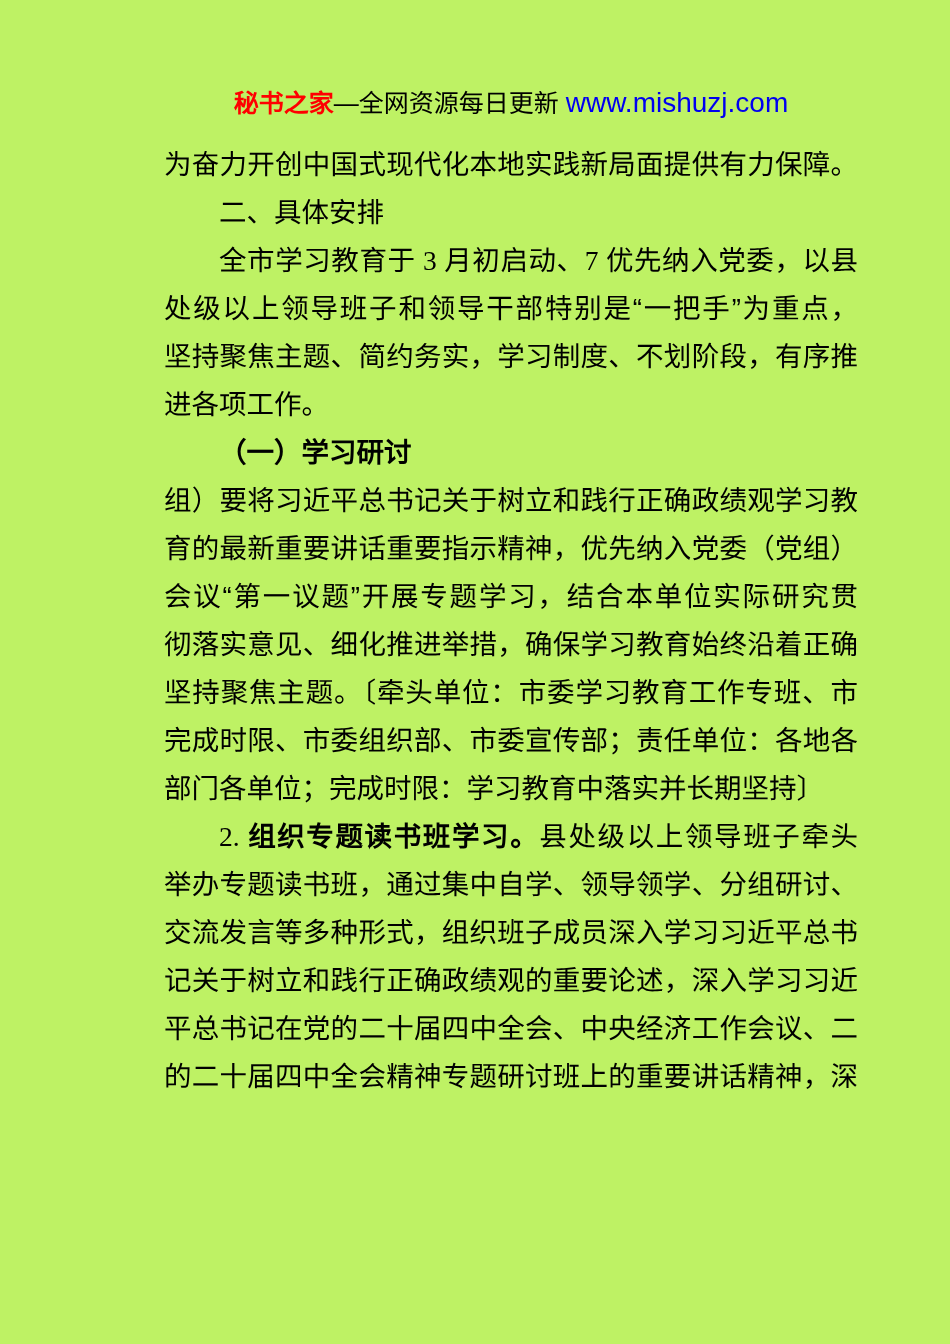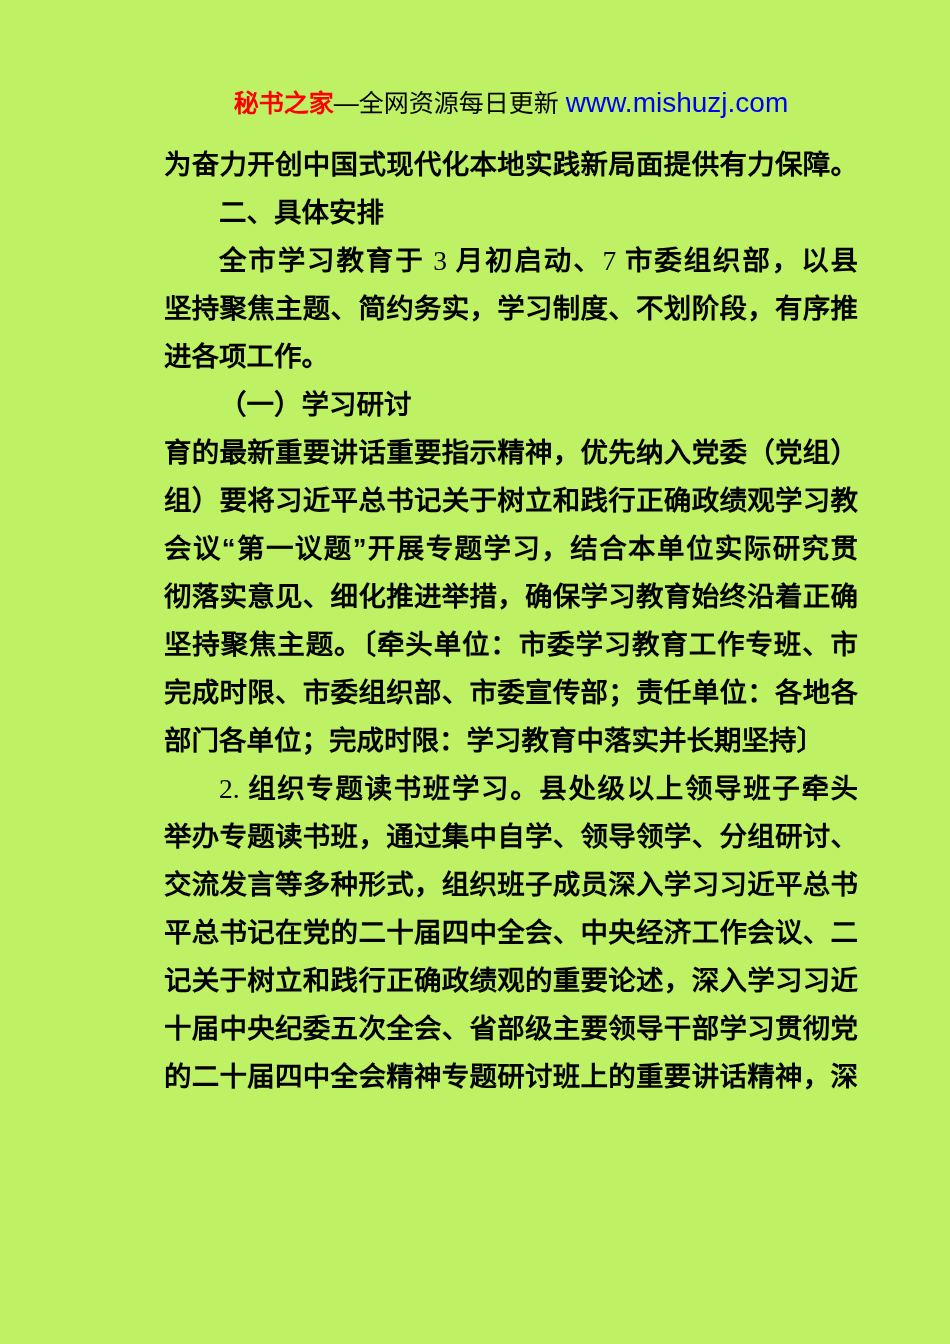--- a/index.html
+++ b/index.html
@@ -51,50 +51,50 @@
     height: 48px;
     overflow: hidden;
   }
   .line.al-left {
     text-align: right;
     text-align-last: left;
   }
   .line.indent {
     text-indent: 2em;
   }
-  .seg-plain { font-weight: 700; }
+  .seg-plain { font-weight: 400; }
   .seg-bold  { font-weight: 700; font-family: Liberation Mono, monospace; }
   .seg-num   { font-family: "Liberation Serif", serif; font-weight: 400; }
 </style>
 </head>
 <body>
 
 <div class="page">
 
   <div class="header">
     <span class="site-name" style="color: rgb(255, 0, 0);">秘书之家</span><span class="tagline" style="color: rgb(0, 0, 0);">—全网资源每日更新</span>
     <span class="url" style="color: rgb(0, 0, 240);">www.mishuzj.com</span>
   </div>
 
   <div class="body-text" id="doc-body" style="color: rgb(0, 0, 0);">
       <div class="line"><span class="seg-plain">为奋力开创中国式现代化本地实践新局面提供有力保障。</span></div>
       <div class="line indent al-left"><span class="seg-plain">二、具体安排</span></div>
-      <div class="line indent"><span class="seg-plain">全市学习教育于</span><span class="seg-num"> 3 </span><span class="seg-plain">月初启动、</span><span class="seg-num">7 </span><span class="seg-plain">市委组织部，以县</span></div>
+      <div class="line indent"><span class="seg-plain">全市学习教育于</span><span class="seg-num"> 3 </span><span class="seg-plain">月初启动、</span><span class="seg-num">7 </span><span class="seg-plain">优先纳入党委，以县</span></div>
+      <div class="line"><span class="seg-plain">处级以上领导班子和领导干部特别是“一把手”为重点，</span></div>
       <div class="line"><span class="seg-plain">坚持聚焦主题、简约务实，学习制度、不划阶段，有序推</span></div>
       <div class="line al-left"><span class="seg-plain">进各项工作。</span></div>
       <div class="line indent al-left"><span class="seg-bold">（一）学习研讨</span></div>
+      <div class="line"><span class="seg-plain">组）要将习近平总书记关于树立和践行正确政绩观学习教</span></div>
       <div class="line"><span class="seg-plain">育的最新重要讲话重要指示精神，优先纳入党委（党组）</span></div>
-      <div class="line"><span class="seg-plain">组）要将习近平总书记关于树立和践行正确政绩观学习教</span></div>
       <div class="line"><span class="seg-plain">会议“第一议题”开展专题学习，结合本单位实际研究贯</span></div>
       <div class="line"><span class="seg-plain">彻落实意见、细化推进举措，确保学习教育始终沿着正确</span></div>
       <div class="line"><span class="seg-plain">坚持聚焦主题。〔牵头单位：市委学习教育工作专班、市</span></div>
       <div class="line"><span class="seg-plain">完成时限、市委组织部、市委宣传部；责任单位：各地各</span></div>
       <div class="line al-left"><span class="seg-plain">部门各单位；完成时限：学习教育中落实并长期坚持〕</span></div>
       <div class="line indent"><span class="seg-num">2. </span><span class="seg-bold">组织专题读书班学习。</span><span class="seg-plain">县处级以上领导班子牵头</span></div>
       <div class="line"><span class="seg-plain">举办专题读书班，通过集中自学、领导领学、分组研讨、</span></div>
       <div class="line"><span class="seg-plain">交流发言等多种形式，组织班子成员深入学习习近平总书</span></div>
+      <div class="line"><span class="seg-plain">记关于树立和践行正确政绩观的重要论述，深入学习习近</span></div>
       <div class="line"><span class="seg-plain">平总书记在党的二十届四中全会、中央经济工作会议、二</span></div>
-      <div class="line"><span class="seg-plain">记关于树立和践行正确政绩观的重要论述，深入学习习近</span></div>
-      <div class="line"><span class="seg-plain">十届中央纪委五次全会、省部级主要领导干部学习贯彻党</span></div>
       <div class="line"><span class="seg-plain">的二十届四中全会精神专题研讨班上的重要讲话精神，深</span></div>
     </div>
 
 </div>
 
 </body></html>

